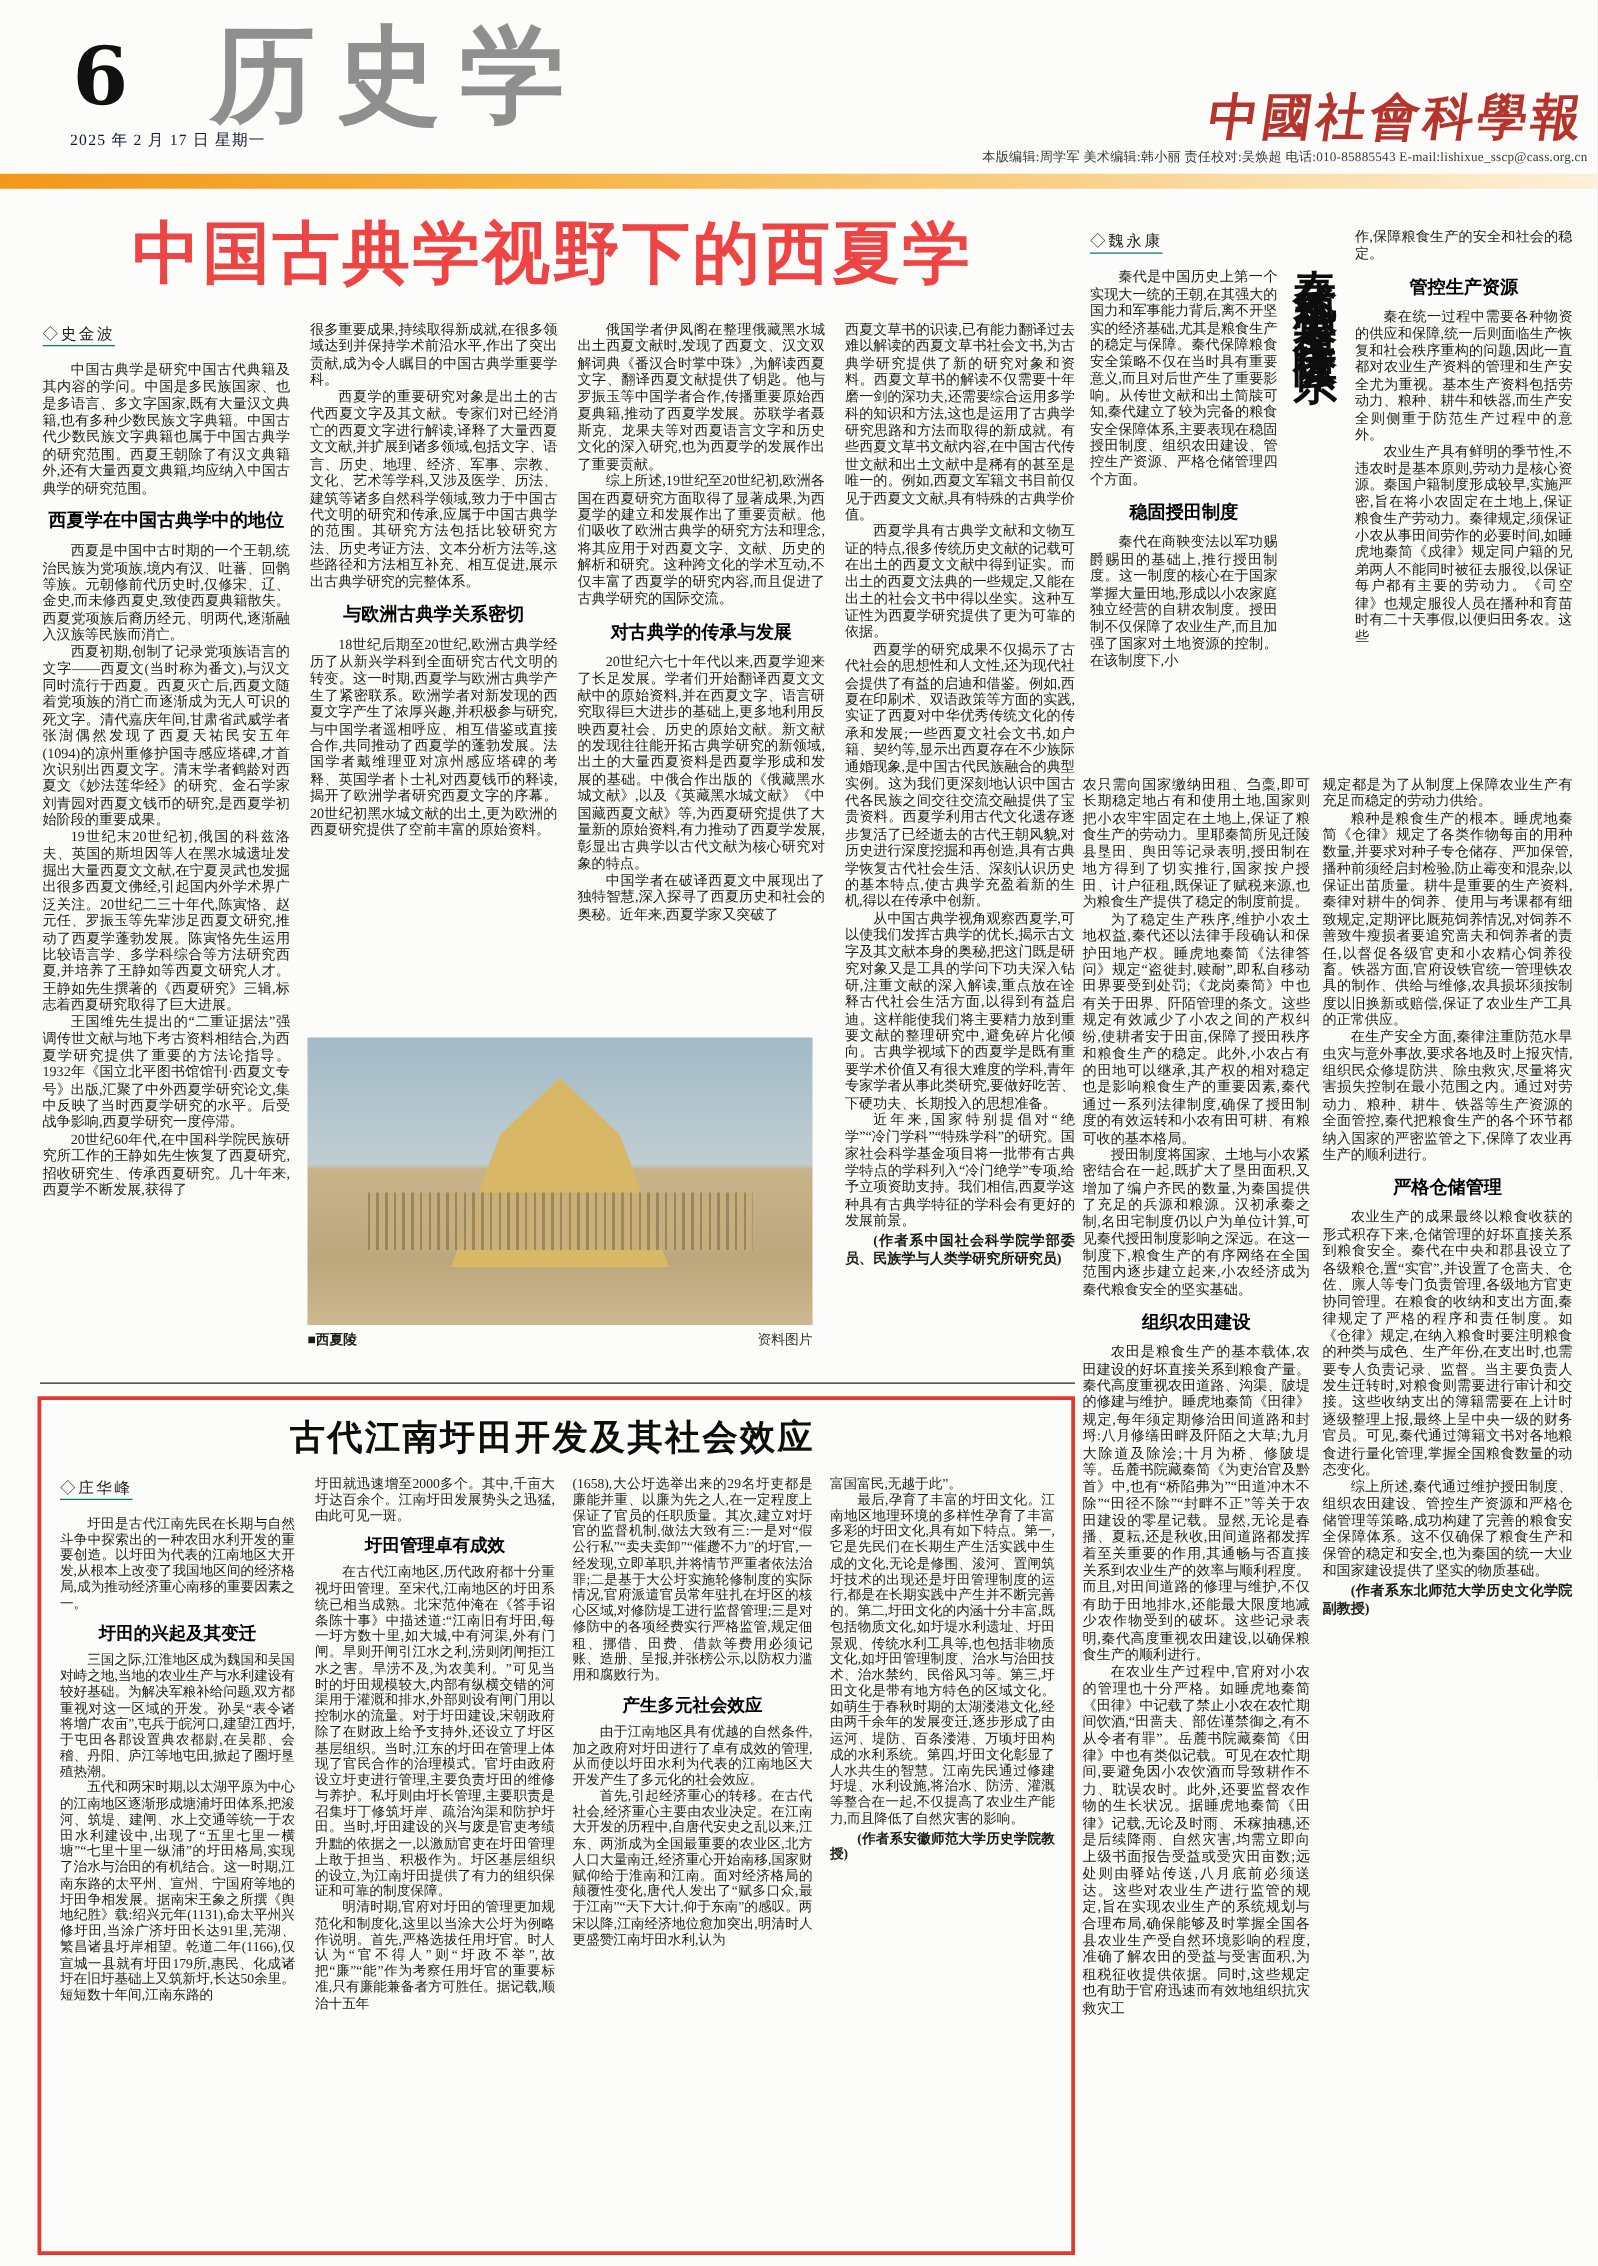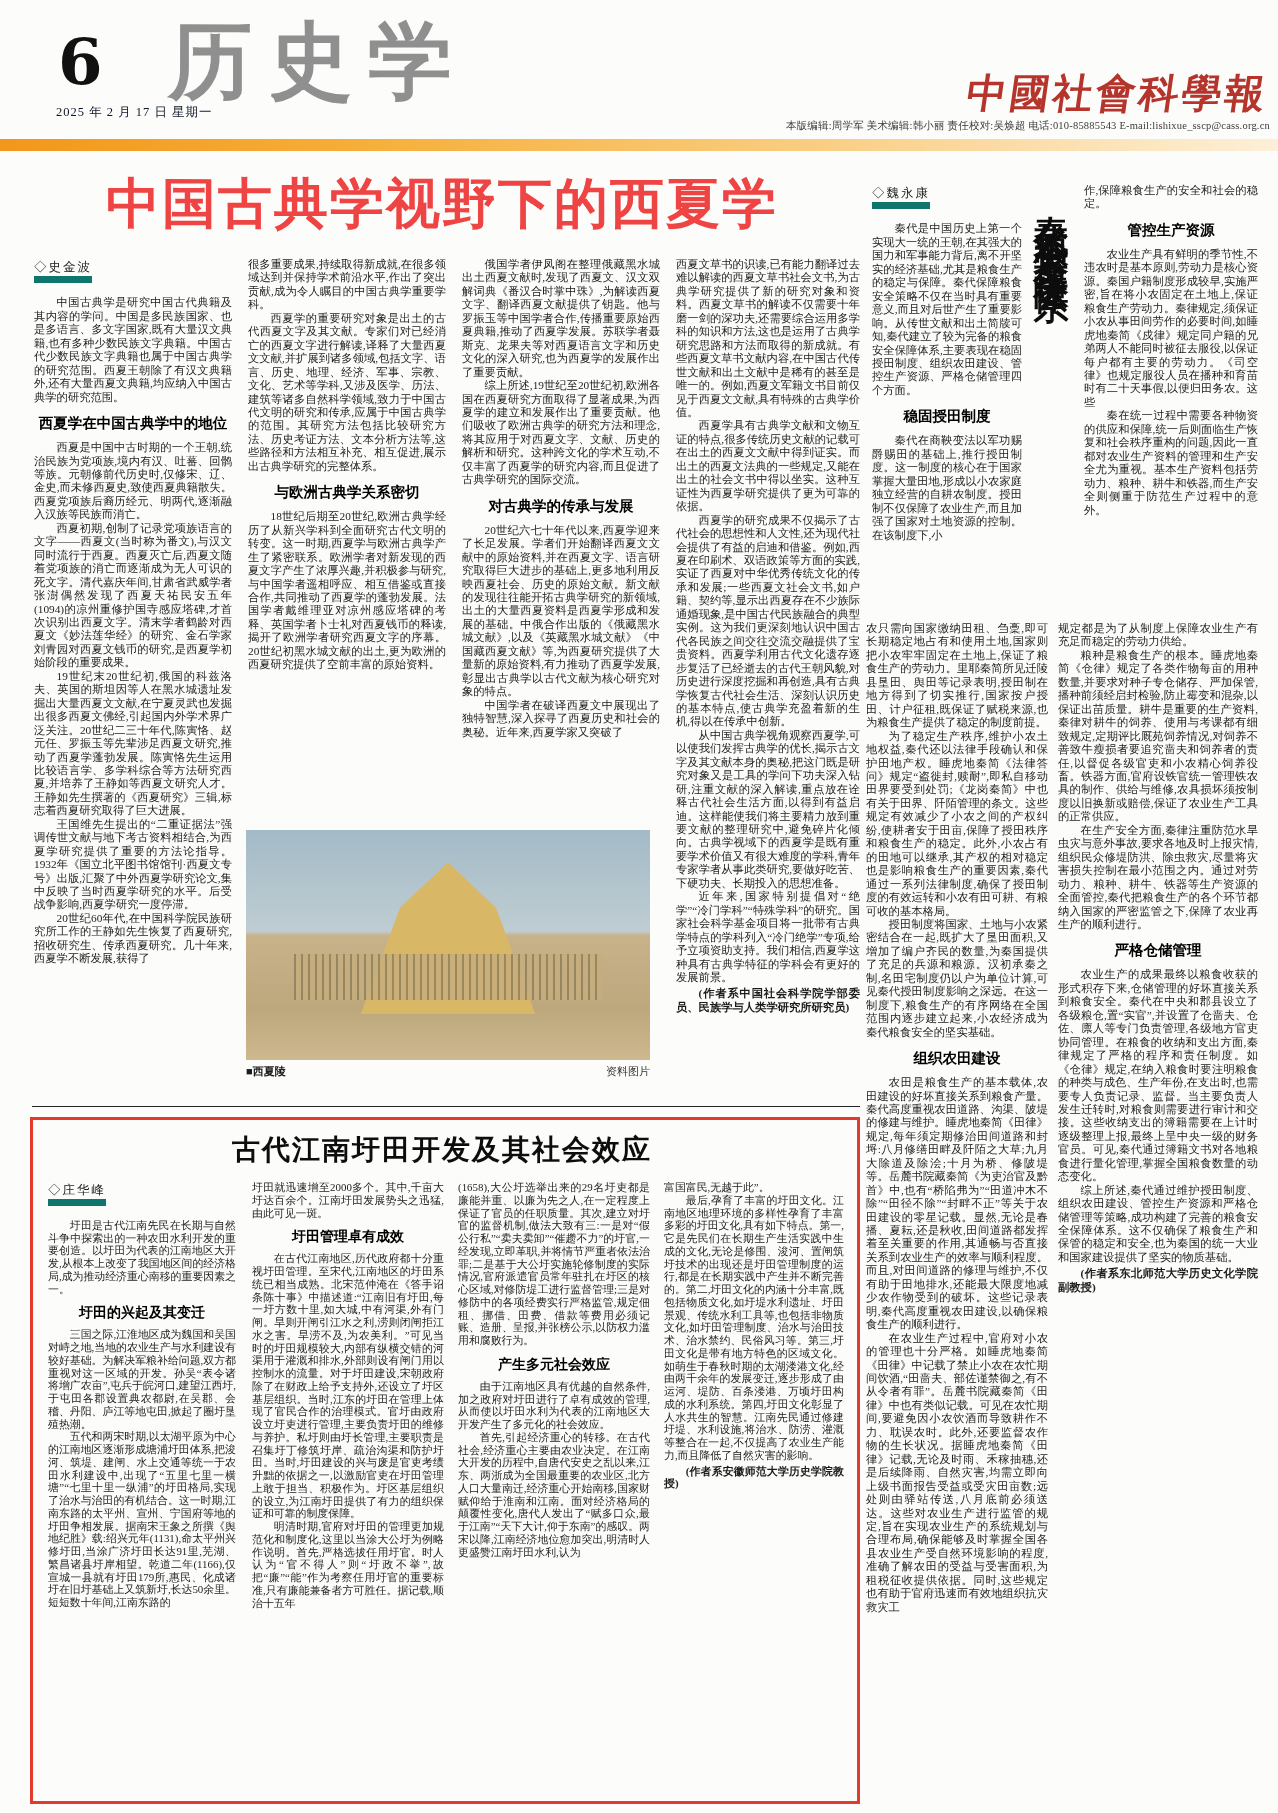--- a/index.html
+++ b/index.html
@@ -23,21 +23,21 @@
            font-weight:900;color:#ef4444;font-family:"Liberation Sans","DejaVu Sans",sans-serif;
            letter-spacing:2px;line-height:1.1;}
   
   .col{position:absolute;overflow:hidden;text-align:justify;font-size:11.3px;line-height:13.45px;}
   .col p{margin:0;}
   .para{text-indent:2em;}
   .cont{text-indent:0;}
   .chead{text-align:center;font-weight:700;font-size:14.5px;line-height:18px;margin:10px 0 9px !important;
          font-family:"Liberation Sans","DejaVu Sans",sans-serif;text-indent:0;color:#000;}
   .byline{margin:3px 0 13px !important;font-size:12.5px;letter-spacing:2px;text-indent:0;
-         width:-moz-fit-content;width:fit-content;border-bottom:7px solid #0f766e;padding-bottom:2px;
+         width:-moz-fit-content;width:fit-content;border-bottom:1px solid #0f766e;padding-bottom:2px;
          font-family:"Liberation Serif",serif;}
   .note{font-weight:700;text-indent:2em;margin-top:3px !important;}
   
   .photo{position:absolute;left:246px;top:830px;width:404px;height:230px;
          background:linear-gradient(#a3bac7 0%,#bfcdd2 44%,#c7b28a 46%,#bda77d 78%,#cdb88f 100%);}
   .photo .mound{position:absolute;left:23%;top:14%;width:54%;height:66%;background:#d8b766;
          clip-path:polygon(50% 0,72% 30%,90% 100%,10% 100%,28% 30%);}
   .photo .wall{position:absolute;left:12%;bottom:26%;width:76%;height:20%;
          background:repeating-linear-gradient(90deg,#8c7c5a 0 2px,#c6ad7c 2px 7px);opacity:.8;}
   .caption{position:absolute;left:246px;top:1064px;width:404px;font-size:11px;display:flex;
@@ -151,22 +151,22 @@
       <p class="cont">农只需向国家缴纳田租、刍稾,即可长期稳定地占有和使用土地,国家则把小农牢牢固定在土地上,保证了粮食生产的劳动力。里耶秦简所见迁陵县垦田、舆田等记录表明,授田制在地方得到了切实推行,国家按户授田、计户征租,既保证了赋税来源,也为粮食生产提供了稳定的制度前提。</p>
       <p class="para">为了稳定生产秩序,维护小农土地权益,秦代还以法律手段确认和保护田地产权。睡虎地秦简《法律答问》规定“盗徙封,赎耐”,即私自移动田界要受到处罚;《龙岗秦简》中也有关于田界、阡陌管理的条文。这些规定有效减少了小农之间的产权纠纷,使耕者安于田亩,保障了授田秩序和粮食生产的稳定。此外,小农占有的田地可以继承,其产权的相对稳定也是影响粮食生产的重要因素,秦代通过一系列法律制度,确保了授田制度的有效运转和小农有田可耕、有粮可收的基本格局。</p>
       <p class="para">授田制度将国家、土地与小农紧密结合在一起,既扩大了垦田面积,又增加了编户齐民的数量,为秦国提供了充足的兵源和粮源。汉初承秦之制,名田宅制度仍以户为单位计算,可见秦代授田制度影响之深远。在这一制度下,粮食生产的有序网络在全国范围内逐步建立起来,小农经济成为秦代粮食安全的坚实基础。</p>
       <p class="chead">组织农田建设</p>
       <p class="para">农田是粮食生产的基本载体,农田建设的好坏直接关系到粮食产量。秦代高度重视农田道路、沟渠、陂堤的修建与维护。睡虎地秦简《田律》规定,每年须定期修治田间道路和封埒:八月修缮田畔及阡陌之大草;九月大除道及除浍;十月为桥、修陂堤等。岳麓书院藏秦简《为吏治官及黔首》中,也有“桥陷弗为”“田道冲木不除”“田径不除”“封畔不正”等关于农田建设的零星记载。显然,无论是春播、夏耘,还是秋收,田间道路都发挥着至关重要的作用,其通畅与否直接关系到农业生产的效率与顺利程度。而且,对田间道路的修理与维护,不仅有助于田地排水,还能最大限度地减少农作物受到的破坏。这些记录表明,秦代高度重视农田建设,以确保粮食生产的顺利进行。</p>
       <p class="para">在农业生产过程中,官府对小农的管理也十分严格。如睡虎地秦简《田律》中记载了禁止小农在农忙期间饮酒,“田啬夫、部佐谨禁御之,有不从令者有罪”。岳麓书院藏秦简《田律》中也有类似记载。可见在农忙期间,要避免因小农饮酒而导致耕作不力、耽误农时。此外,还要监督农作物的生长状况。据睡虎地秦简《田律》记载,无论及时雨、禾稼抽穗,还是后续降雨、自然灾害,均需立即向上级书面报告受益或受灾田亩数;远处则由驿站传送,八月底前必须送达。这些对农业生产进行监管的规定,旨在实现农业生产的系统规划与合理布局,确保能够及时掌握全国各县农业生产受自然环境影响的程度,准确了解农田的受益与受害面积,为租税征收提供依据。同时,这些规定也有助于官府迅速而有效地组织抗灾救灾工</p>
     </div>
   <div class="col" style="left:1084px;top:184px;width:174px;height:428px;">
       <p class="cont">作,保障粮食生产的安全和社会的稳定。</p>
       <p class="chead">管控生产资源</p>
+      <p class="para">秦在统一过程中需要各种物资的供应和保障,统一后则面临生产恢复和社会秩序重构的问题,因此一直都对农业生产资料的管理和生产安全尤为重视。基本生产资料包括劳动力、粮种、耕牛和铁器,而生产安全则侧重于防范生产过程中的意外。</p>
       <p class="para">农业生产具有鲜明的季节性,不违农时是基本原则,劳动力是核心资源。秦国户籍制度形成较早,实施严密,旨在将小农固定在土地上,保证粮食生产劳动力。秦律规定,须保证小农从事田间劳作的必要时间,如睡虎地秦简《戍律》规定同户籍的兄弟两人不能同时被征去服役,以保证每户都有主要的劳动力。《司空律》也规定服役人员在播种和育苗时有二十天事假,以便归田务农。这些</p>
-      <p class="para">秦在统一过程中需要各种物资的供应和保障,统一后则面临生产恢复和社会秩序重构的问题,因此一直都对农业生产资料的管理和生产安全尤为重视。基本生产资料包括劳动力、粮种、耕牛和铁器,而生产安全则侧重于防范生产过程中的意外。</p>
     </div>
   <div class="col" style="left:1058px;top:622px;width:200px;height:1180px;">
       <p class="cont">规定都是为了从制度上保障农业生产有充足而稳定的劳动力供给。</p>
       <p class="para">粮种是粮食生产的根本。睡虎地秦简《仓律》规定了各类作物每亩的用种数量,并要求对种子专仓储存、严加保管,播种前须经启封检验,防止霉变和混杂,以保证出苗质量。耕牛是重要的生产资料,秦律对耕牛的饲养、使用与考课都有细致规定,定期评比厩苑饲养情况,对饲养不善致牛瘦损者要追究啬夫和饲养者的责任,以督促各级官吏和小农精心饲养役畜。铁器方面,官府设铁官统一管理铁农具的制作、供给与维修,农具损坏须按制度以旧换新或赔偿,保证了农业生产工具的正常供应。</p>
       <p class="para">在生产安全方面,秦律注重防范水旱虫灾与意外事故,要求各地及时上报灾情,组织民众修堤防洪、除虫救灾,尽量将灾害损失控制在最小范围之内。通过对劳动力、粮种、耕牛、铁器等生产资源的全面管控,秦代把粮食生产的各个环节都纳入国家的严密监管之下,保障了农业再生产的顺利进行。</p>
       <p class="chead">严格仓储管理</p>
       <p class="para">农业生产的成果最终以粮食收获的形式积存下来,仓储管理的好坏直接关系到粮食安全。秦代在中央和郡县设立了各级粮仓,置“实官”,并设置了仓啬夫、仓佐、廪人等专门负责管理,各级地方官吏协同管理。在粮食的收纳和支出方面,秦律规定了严格的程序和责任制度。如《仓律》规定,在纳入粮食时要注明粮食的种类与成色、生产年份,在支出时,也需要专人负责记录、监督。当主要负责人发生迁转时,对粮食则需要进行审计和交接。这些收纳支出的簿籍需要在上计时逐级整理上报,最终上呈中央一级的财务官员。可见,秦代通过簿籍文书对各地粮食进行量化管理,掌握全国粮食数量的动态变化。</p>
       <p class="para">综上所述,秦代通过维护授田制度、组织农田建设、管控生产资源和严格仓储管理等策略,成功构建了完善的粮食安全保障体系。这不仅确保了粮食生产和保管的稳定和安全,也为秦国的统一大业和国家建设提供了坚实的物质基础。</p>
       <p class="note">(作者系东北师范大学历史文化学院副教授)</p>
     </div>

